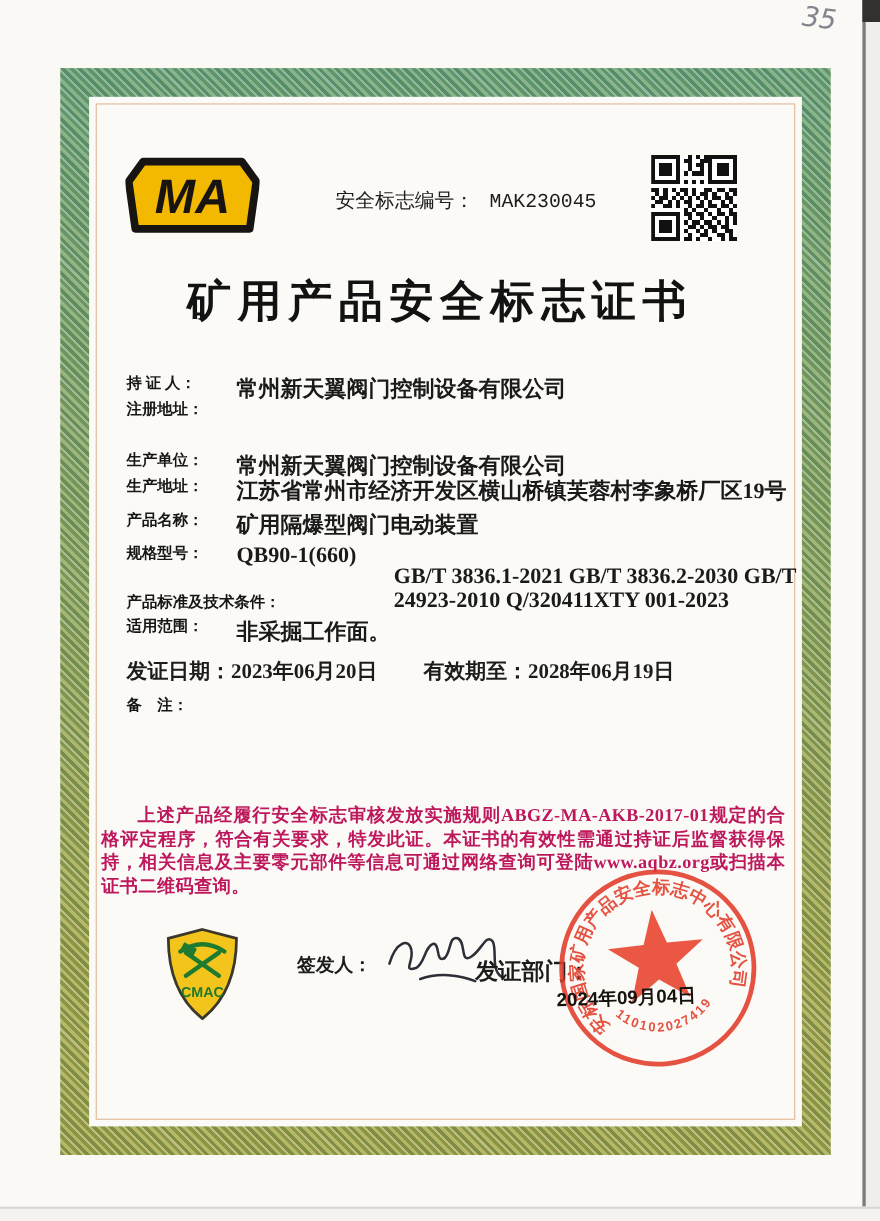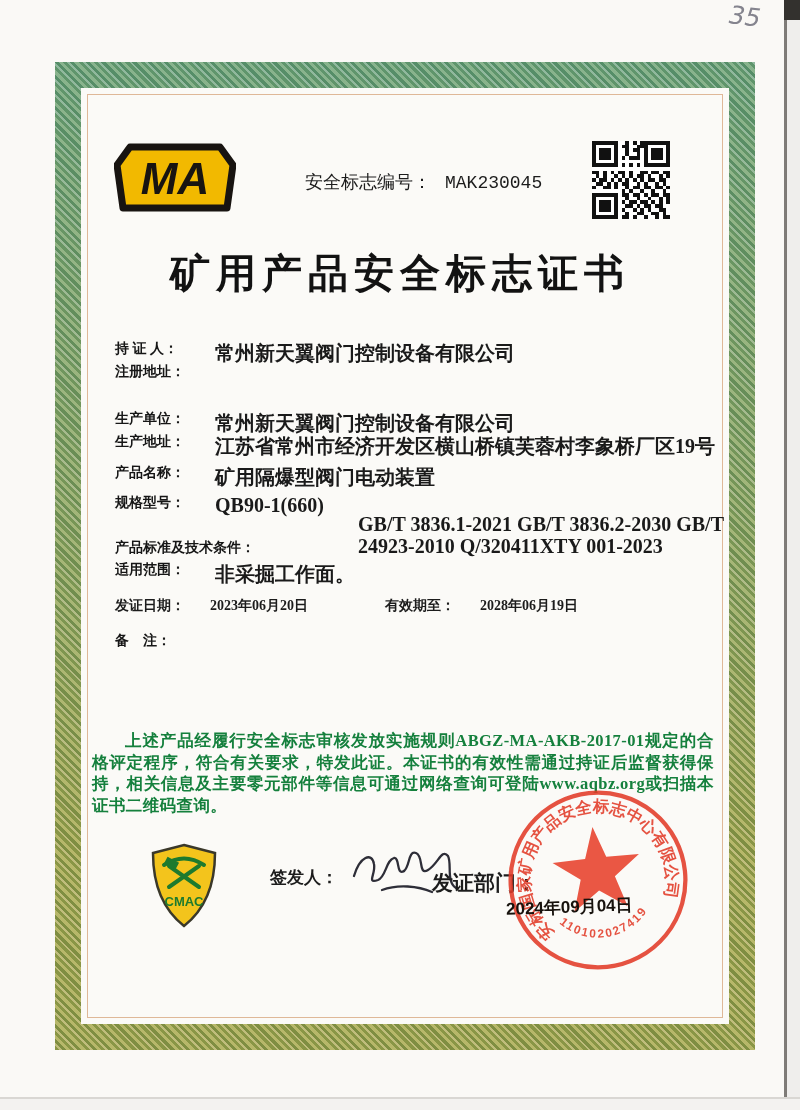--- a/index.html
+++ b/index.html
@@ -43,29 +43,29 @@
     font-size:40px;font-weight:700;letter-spacing:6px;color:#121212;
   }
 
   .row{position:absolute;left:115px;display:flex;align-items:flex-start;}
   .lbl{font-weight:700;font-size:14px;white-space:nowrap;color:#161616;}
   .val{font-weight:700;font-size:20px;color:#1a1a1a;}
   .w100{width:100px;flex:0 0 100px;}
   .row-std{align-items:flex-end;gap:48px;}
   .lbl-wide{flex:0 0 195px;}
   .val-std{width:400px;line-height:22px;}
-  .dates span{font-weight:700;font-size:14px;white-space:nowrap;}
+  .dates span{font-weight:700;font-size:19px;white-space:nowrap;}
   .dates .dl1{width:95px;display:inline-block;}
   .dates .dv1{width:175px;display:inline-block;}
   .dates .dl2{width:95px;display:inline-block;}
 
   .notice{
     position:absolute;left:92px;top:730px;width:622px;
     font-size:16.5px;font-weight:600;line-height:21.5px;
-    text-align:justify;text-indent:2em;letter-spacing:.4px;color:#15803d;
+    text-align:justify;text-indent:2em;letter-spacing:.4px;color:#be185d;
   }
 
   .cmac{position:absolute;left:147px;top:842px;width:74px;height:88px;text-align:right;}
   .signer-label{position:absolute;left:270px;top:866px;font-weight:700;font-size:17px;}
   .signature{position:absolute;left:348px;top:840px;width:118px;height:64px;}
   .issuer-label{position:absolute;left:432px;top:869px;font-weight:700;font-size:21px;}
 
   .stamp{position:absolute;left:503px;top:785px;width:190px;height:190px;}
   .stamp svg{position:absolute;left:0;top:0;}
   .stamp-date{

